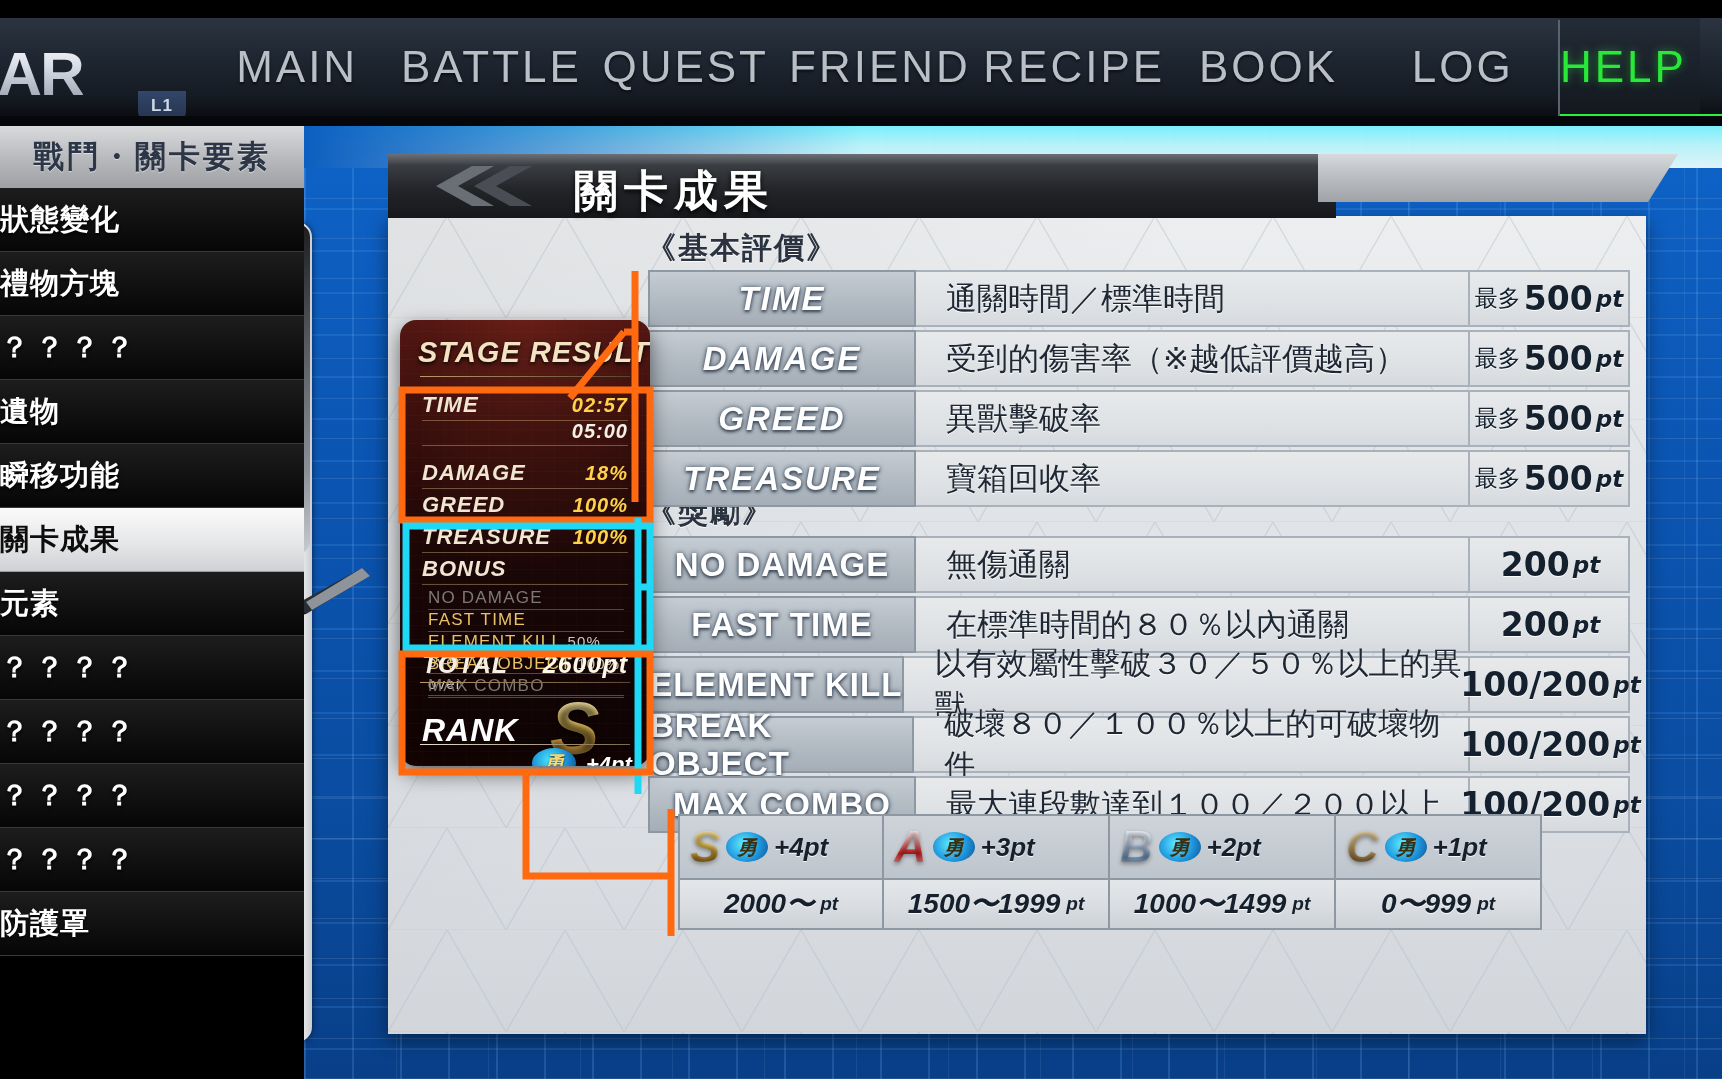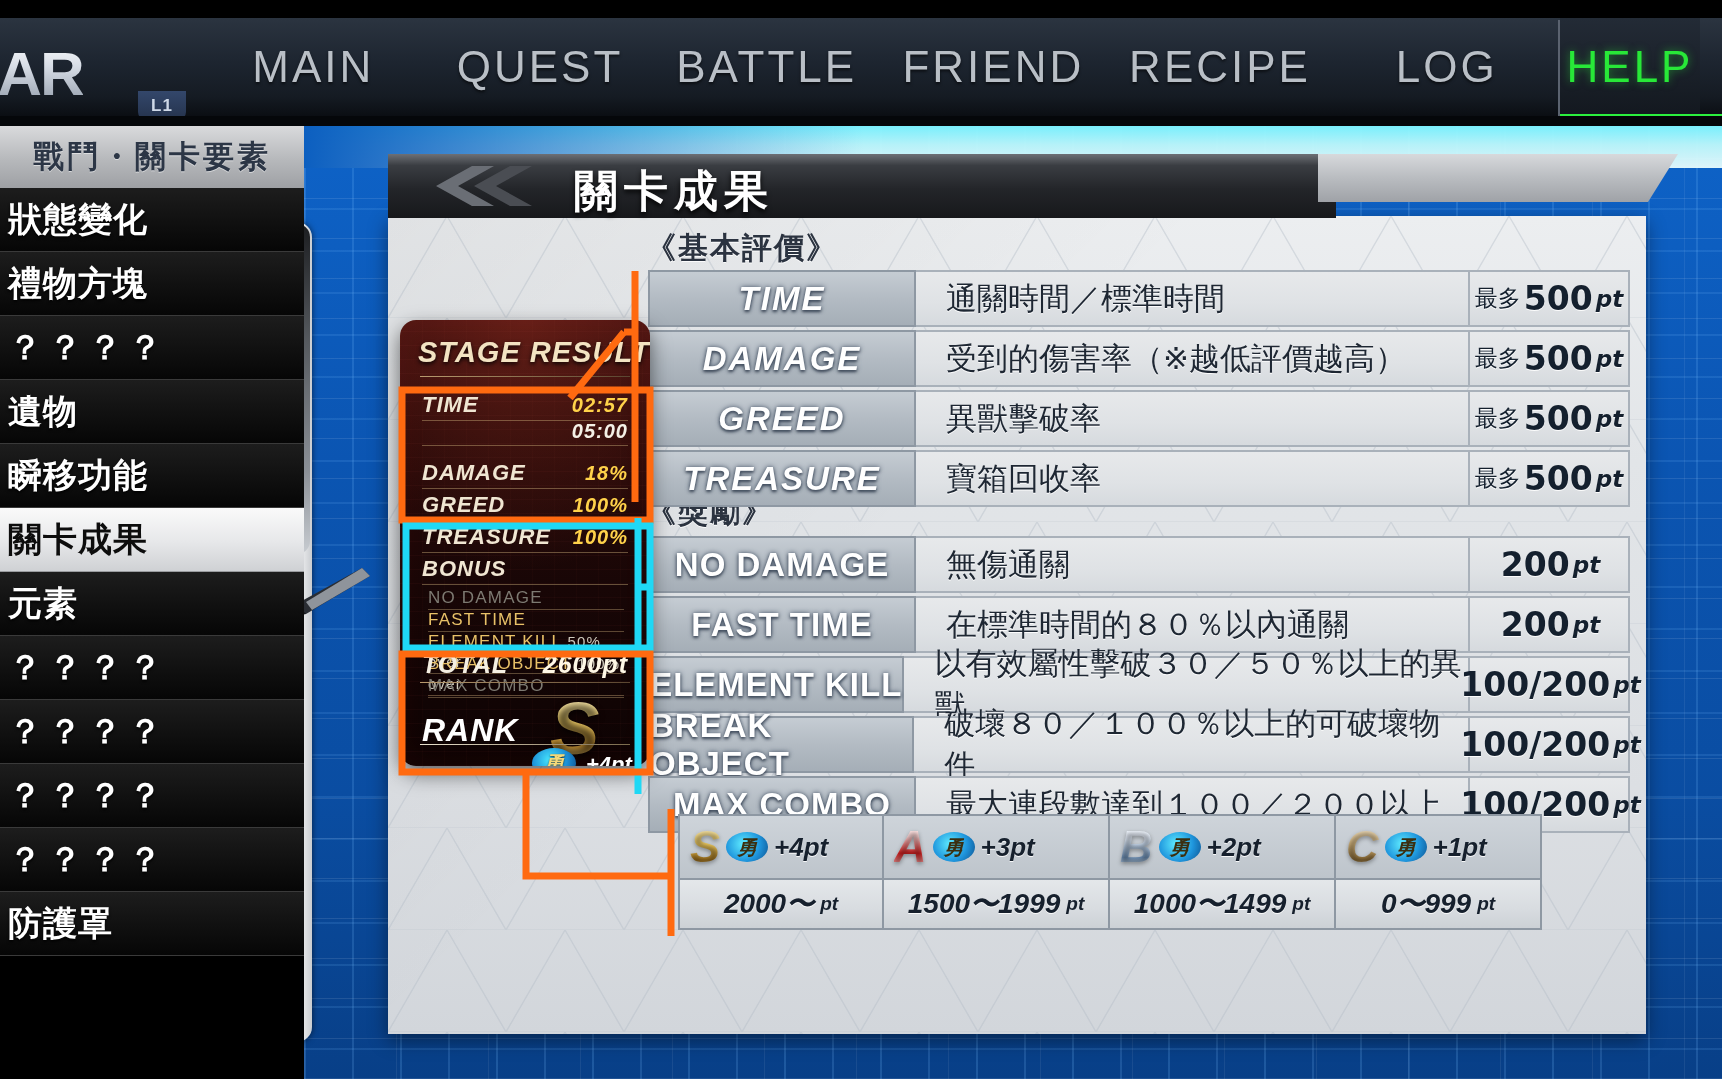--- a/index.html
+++ b/index.html
@@ -39,21 +39,21 @@
     letter-spacing:3px; font-weight:300;
     text-shadow:0 2px 3px rgba(0,0,0,.6);
   }
   .navsep{
     position:absolute; left:1558px; top:20px; width:2px; height:96px;
     background:#5b6370;
   }
   .help-cell{
     position:absolute; left:1560px; top:18px; width:140px; height:98px;
     background:linear-gradient(180deg,#232b36 0%,#13181f 100%);
-    display:flex; align-items:center; justify-content:center;
+    display:flex; align-items:center; 
   }
   .help-cell span{
     color:#28e838; font-size:44px; letter-spacing:3px; font-weight:300;
     text-shadow:0 0 8px rgba(40,232,56,.5);
   }
   .help-underline{
     position:absolute; left:1560px; top:114px; width:162px; height:12px;
     background:#2bf03e;
   }
 
@@ -66,24 +66,23 @@
     height:62px; width:304px;
     background:linear-gradient(180deg,#d9dadc 0%,#b6b8bb 55%,#9ea0a4 100%);
     display:flex; align-items:center; justify-content:center;
     color:#2c3646; font-size:31px; font-weight:bold; letter-spacing:3px;
     font-family:"DejaVu Serif", serif;
     text-shadow:0 1px 0 rgba(255,255,255,.5);
   }
   .side-item{
     height:64px; width:304px;
     display:flex; align-items:center;
-    padding-left:8px;
     border-bottom:1px solid #3a3a3a;
     background:linear-gradient(180deg,#1d1d1d 0%,#101010 55%,#060606 100%);
-    color:#ffffff; font-size:34px; letter-spacing:1px;
+    color:#ffffff; font-size:29px; letter-spacing:1px;
     font-family:"DejaVu Serif", serif; font-weight:bold;
     text-shadow:0 2px 3px rgba(0,0,0,.9);
   }
   .side-item.q{ letter-spacing:6px; font-family:"Liberation Serif", serif; }
   .side-item.active{
     background:linear-gradient(180deg,#fafafa 0%,#e6e7e9 55%,#cfd1d4 100%);
     color:#0d0d0d; text-shadow:none;
     border-bottom:1px solid #9a9c9f;
   }
 
@@ -350,24 +349,25 @@
 
 <div id="root">
 
   <div class="topbar">
     <div class="logo-wrap">
       <div class="logo">iAR</div>
       <div class="l1badge">L1</div>
     </div>
     <div class="navitems">
       <div class="navitem">MAIN</div>
+      <div class="navitem">BATTLE</div>
       <div class="navitem">QUEST</div>
-      <div class="navitem">BATTLE</div>
       <div class="navitem">FRIEND</div>
       <div class="navitem">RECIPE</div>
+      <div class="navitem">BOOK</div>
       <div class="navitem">LOG</div>
       <div style="flex:0 0 162px"></div>
     </div>
   </div>
   <div class="navsep"></div>
   <div class="help-cell">
     <span>HELP</span>
   </div>
   <div class="help-underline"></div>
   <div class="topbar-under"></div>

